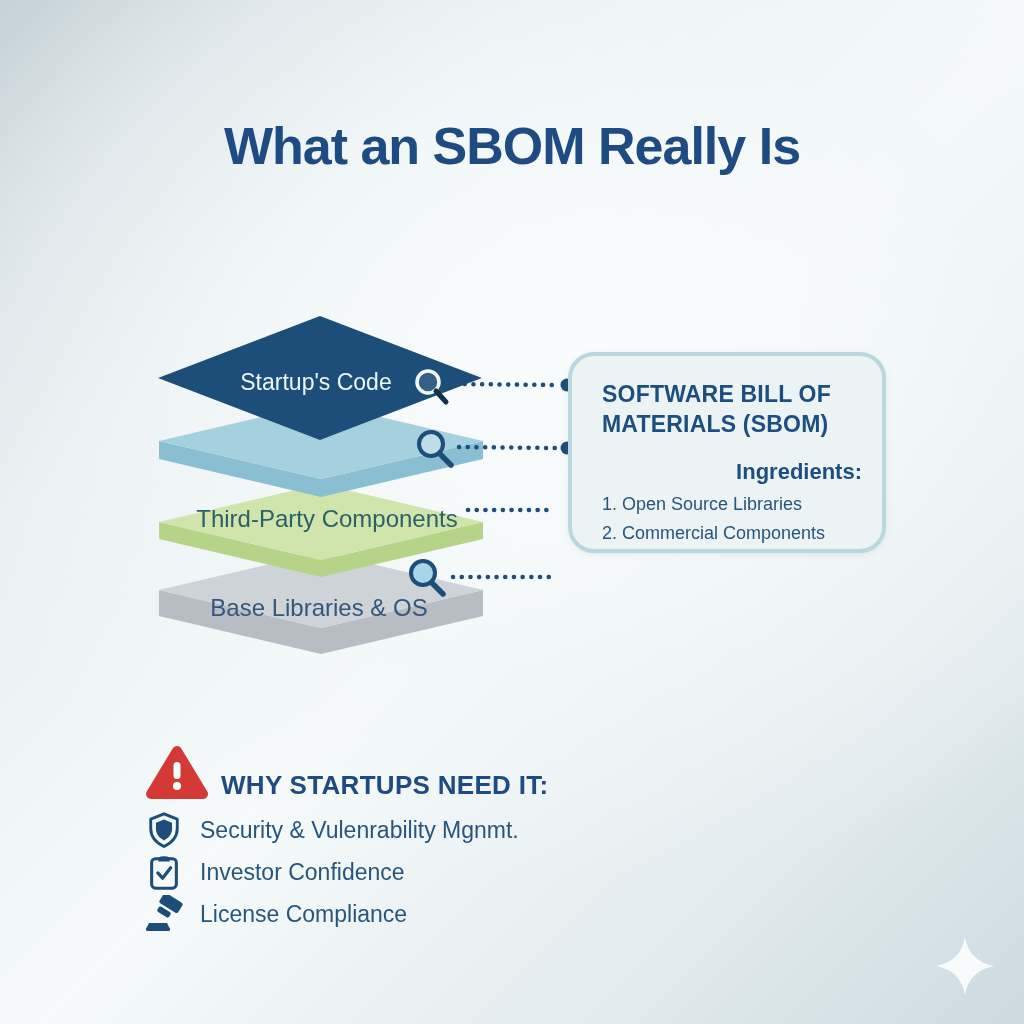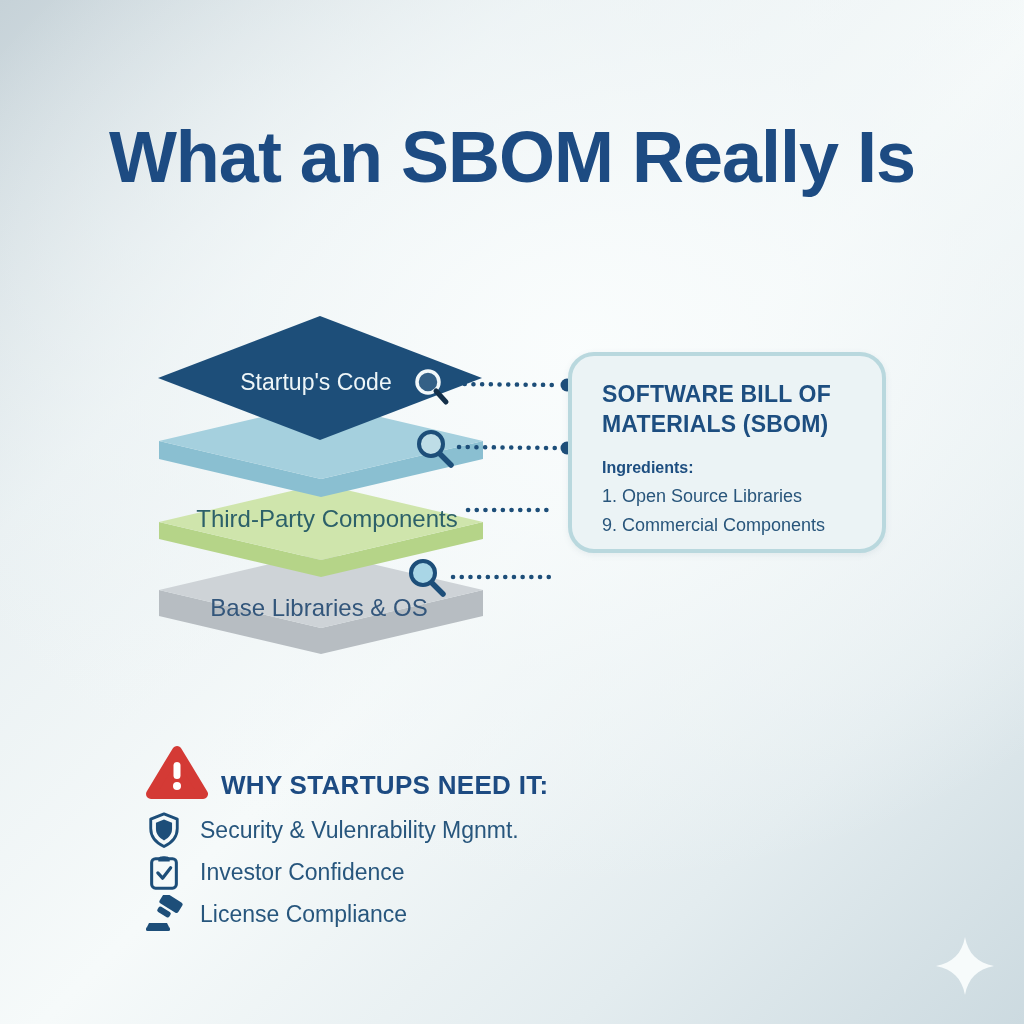--- a/index.html
+++ b/index.html
@@ -6,39 +6,39 @@
   html,body { width:1024px; height:1024px; }
   #canvas {
     position:relative; width:1024px; height:1024px; overflow:hidden;
     font-family:"Liberation Sans", sans-serif;
     background:
       radial-gradient(ellipse 90% 70% at 56% 34%, rgba(250,253,253,.95) 0%, rgba(242,247,248,.6) 45%, rgba(242,247,248,0) 75%),
       linear-gradient(135deg, #c6d2d8 0%, #e9f0f2 26%, #f6fafa 52%, #e3ecef 78%, #ccdae0 100%);
   }
   .title {
     position:absolute; left:0; right:0; top:116px; text-align:center;
-    font-size:72px; font-weight:bold; letter-spacing:-1px;
+    font-size:52px; font-weight:bold; letter-spacing:-1px;
     color:var(--title-blue);
   }
   .diagram-svg { position:absolute; left:0; top:0; }
   .layer-label { font-family:"Liberation Sans", sans-serif; }
   .sbom-box {
     position:absolute; left:568px; top:352px; width:318px; height:201px;
     background:var(--box-fill);
     border:4px solid var(--box-border);
     border-radius:26px;
     padding:23px 20px 0 30px;
     box-shadow:0 2px 6px rgba(90,120,140,.10);
   }
   .sbom-heading {
     font-size:23px; font-weight:bold; color:var(--box-heading);
     line-height:1.32; letter-spacing:.2px; max-width:250px;
   }
   .ingredients-label {
-    margin-top:19px; font-size:16px; font-weight:bold; color:var(--box-heading);
+    margin-top:19px; font-size:22px; font-weight:bold; color:var(--box-heading);text-align:right;
   }
   .sbom-list { margin-top:5px; }
   .sbom-item { font-size:18px; color:var(--box-text); line-height:29px; }
   .why-header {
     position:absolute; left:146px; top:744px;
     display:flex; align-items:flex-end; gap:13px;
   }
   .why-heading {
     font-size:26px; font-weight:bold; color:var(--title-blue); letter-spacing:.3px;
   }
@@ -109,21 +109,21 @@
     </g>
     <circle cx="567" cy="385" r="6.5" style="fill:var(--dot-line)"></circle>
     <circle cx="567" cy="448" r="6.5" style="fill:var(--dot-line)"></circle>
   </svg>
 
   <div class="sbom-box">
     <div class="sbom-heading">SOFTWARE BILL OF MATERIALS (SBOM)</div>
     <div class="ingredients-label">Ingredients:</div>
     <div class="sbom-list">
       <div class="sbom-item">1. Open Source Libraries</div>
-      <div class="sbom-item">9. Commercial Components</div>
+      <div class="sbom-item">2. Commercial Components</div>
     </div>
   </div>
 
   <div class="why-header">
     <svg width="62" height="57" viewBox="0 0 62 57">
       <polygon points="31,7 57,50 5,50" style="fill:var(--warning-red);stroke:var(--warning-red);stroke-width:10;stroke-linejoin:round"></polygon>
       <rect x="27.5" y="18" width="7" height="17" rx="3.5" fill="#ffffff"></rect>
       <circle cx="31" cy="42" r="4" fill="#ffffff"></circle>
     </svg>
     <div class="why-heading">WHY STARTUPS NEED IT:</div>

